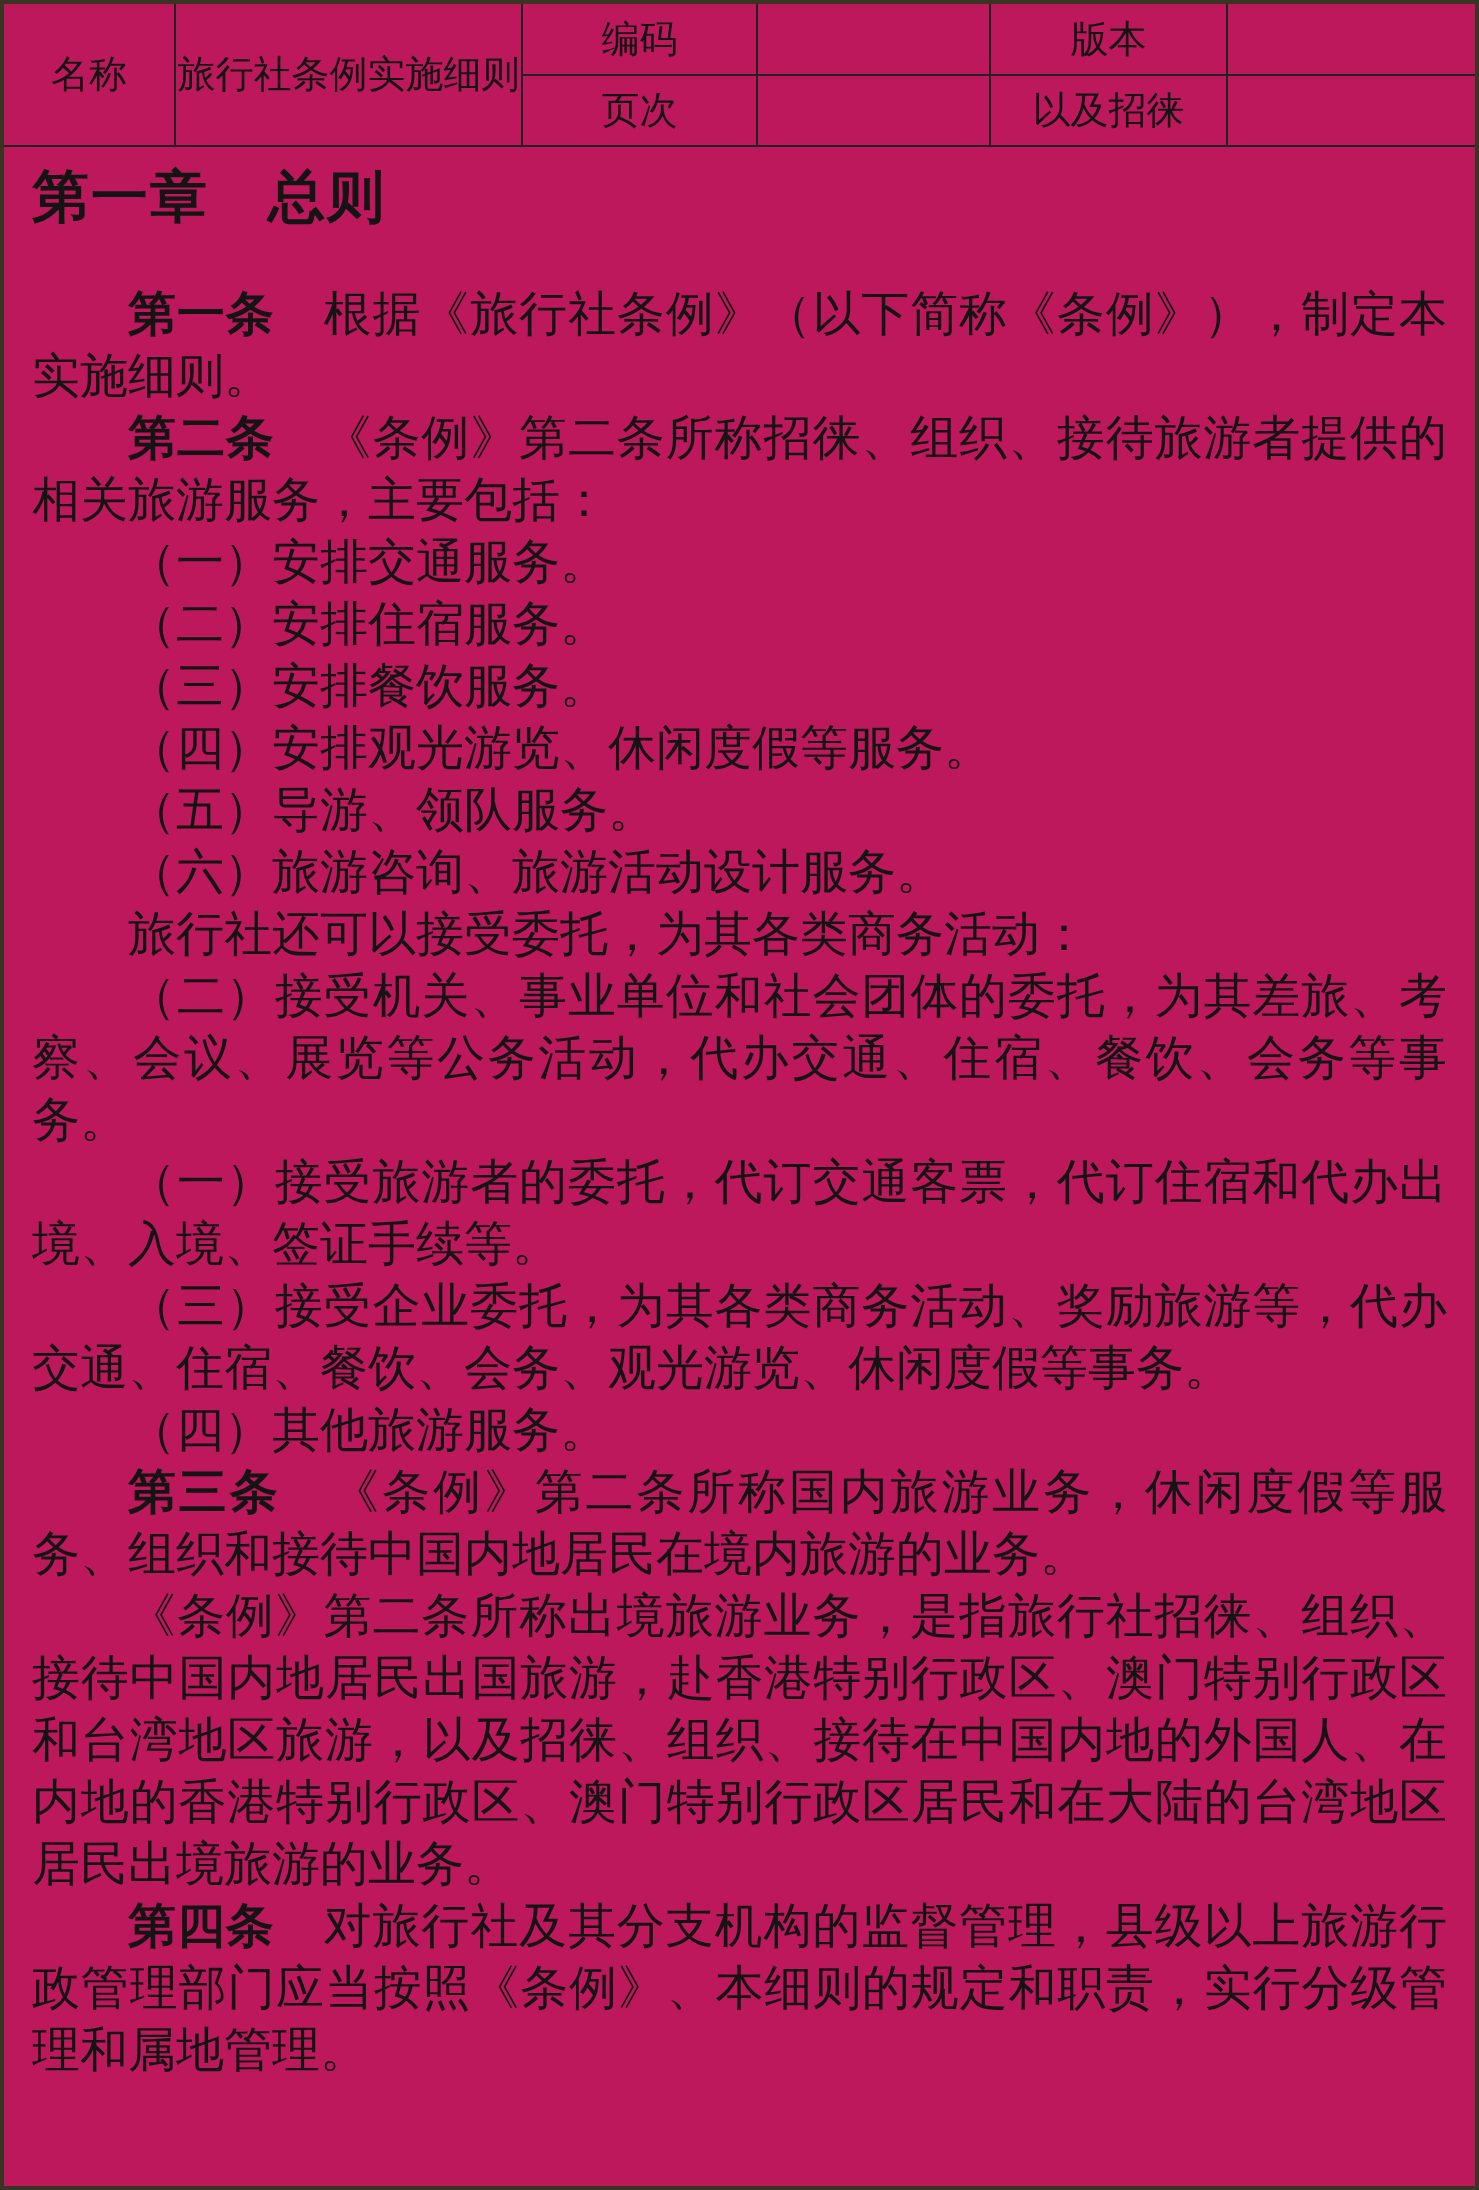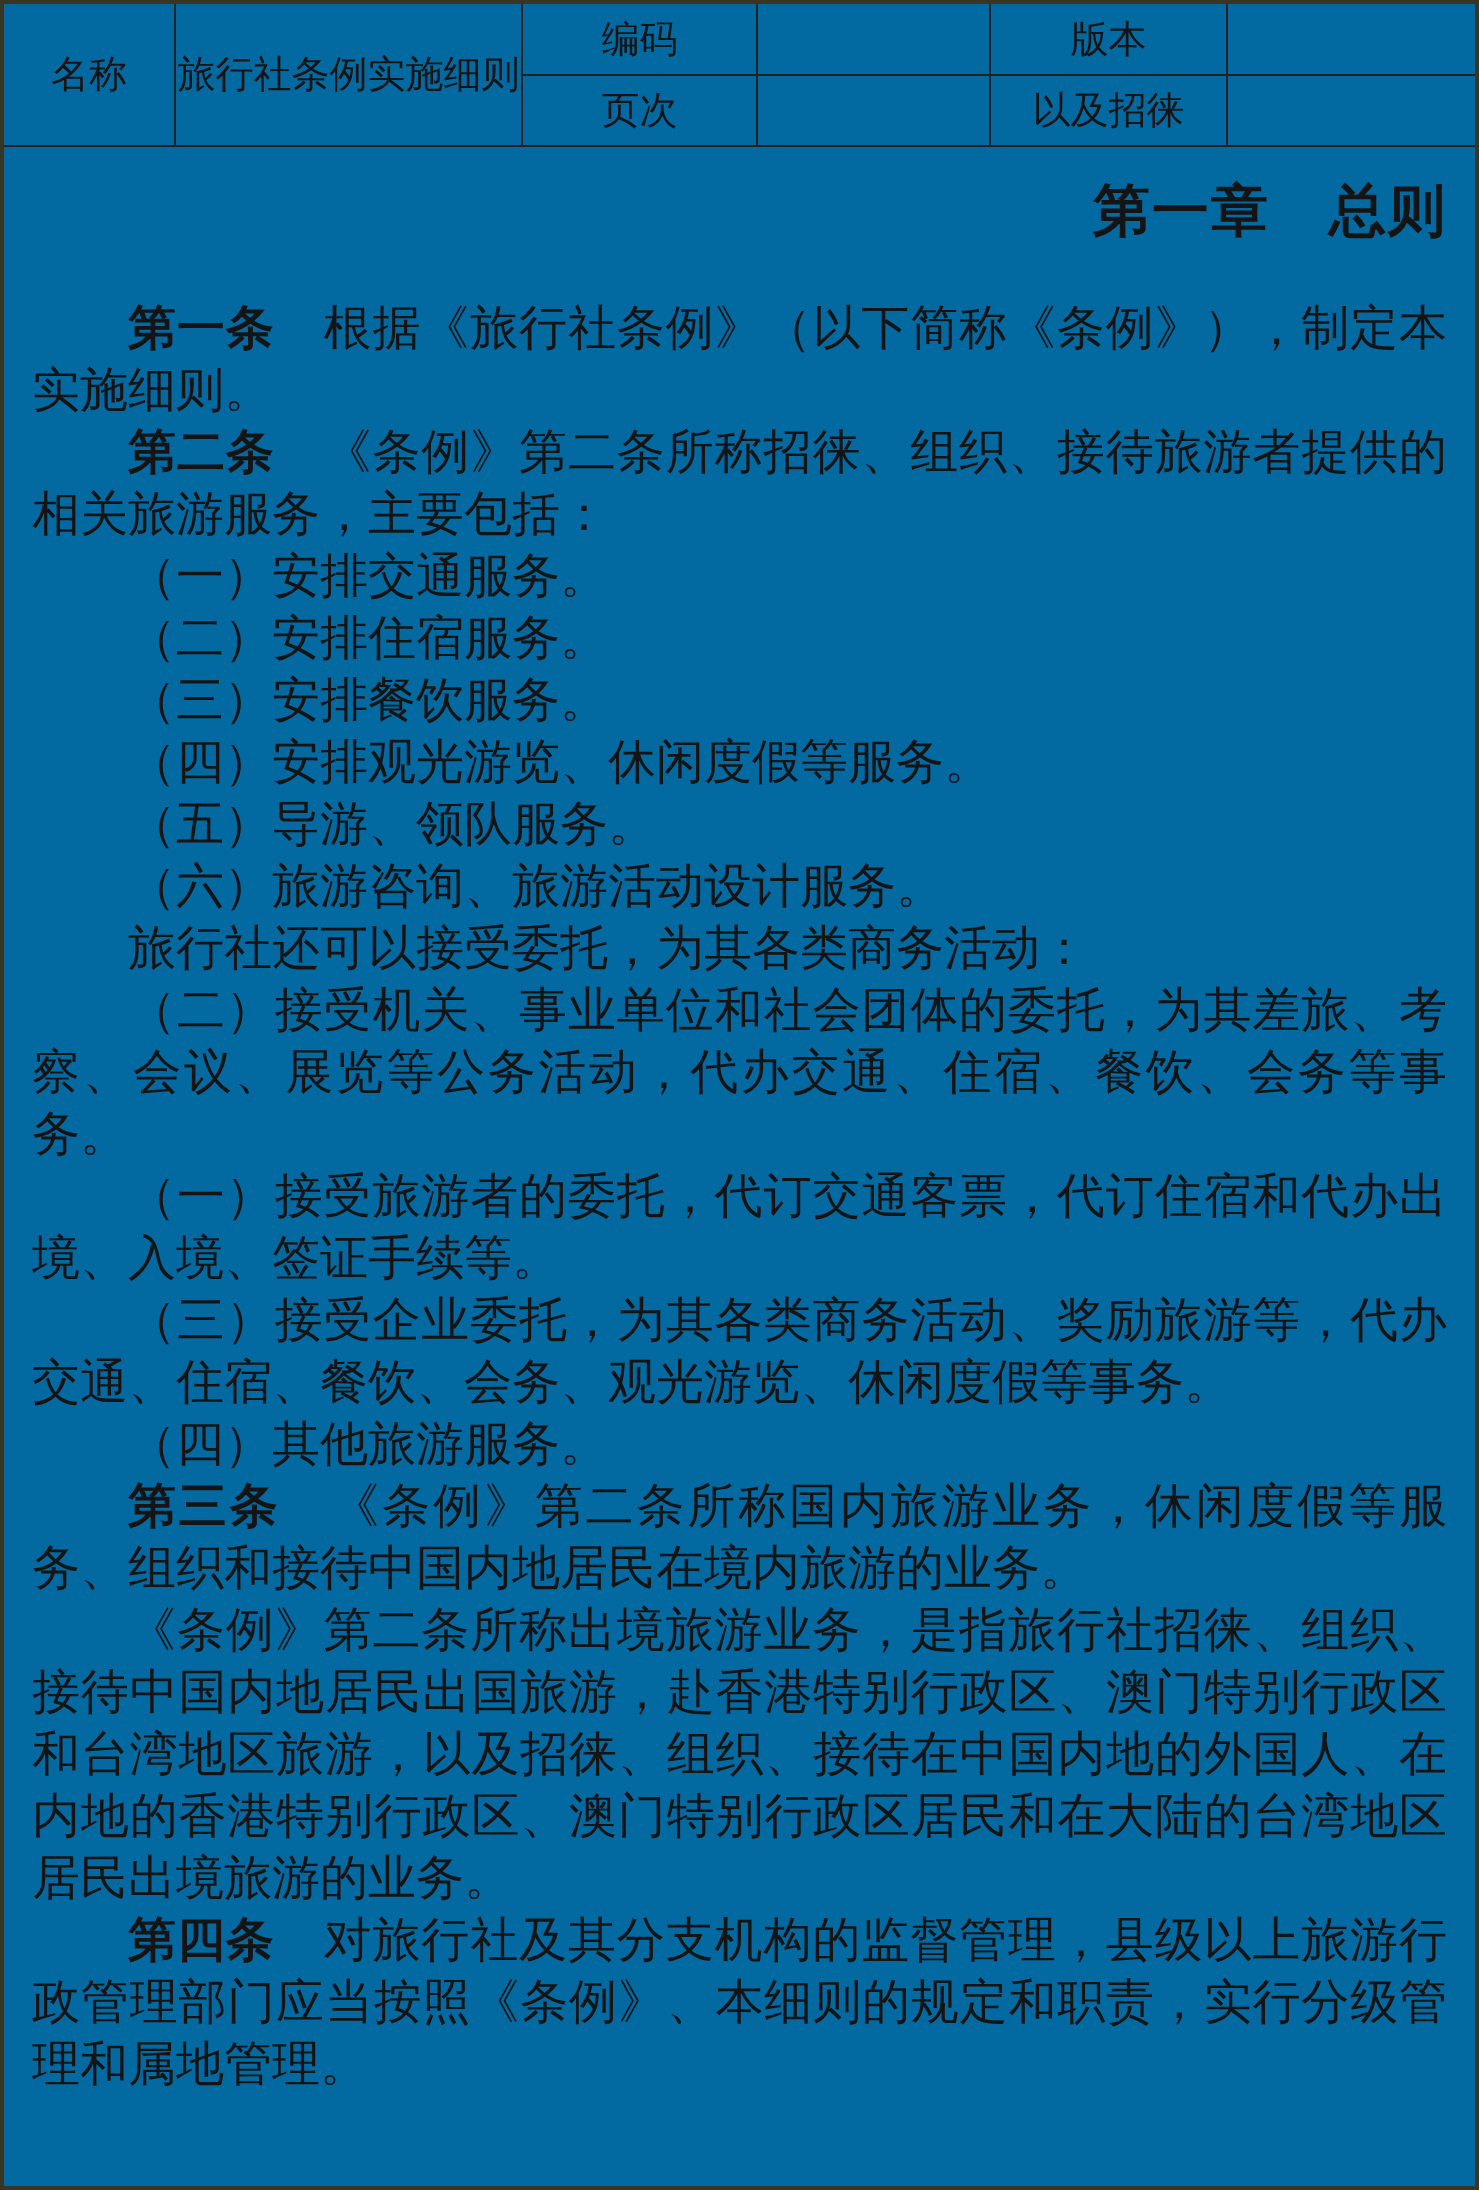--- a/index.html
+++ b/index.html
@@ -1,20 +1,20 @@
 <!DOCTYPE html>
 <html lang="zh"><head>
 <meta charset="utf-8">
 <style>
   html, body { margin: 0; padding: 0; background: #3a3423; }
   .page {
     width: 1479px;
     height: 2190px;
     box-sizing: border-box;
-    background: #0369a1;
+    background: #be185d;
     border: 4px solid #3a3423;
     font-family: "Liberation Serif", "DejaVu Serif", serif;
     color: #141414;
     overflow: hidden;
   }
   table.header-table {
     width: 100%;
     border-collapse: collapse;
     table-layout: fixed;
   }
@@ -28,22 +28,22 @@
     white-space: nowrap;
   }
   table.header-table tr:first-child td { border-top: none; }
   table.header-table td:first-child { border-left: none; }
   table.header-table td:last-child { border-right: none; }
   table.header-table tr { height: 71px; }
   .doc-body {
     padding: 0 28px;
   }
   h1.chapter-title {
-    margin: 26px 0 48px 0;
-    text-align: right;
+    margin: 12px 0 48px 0;
+    text-align: left;
     font-size: 57px;
     line-height: 76px;
     font-weight: 700;
     letter-spacing: 2px;
   }
   p.para {
     margin: 0;
     font-size: 48px;
     line-height: 62px;
     text-align: justify;

